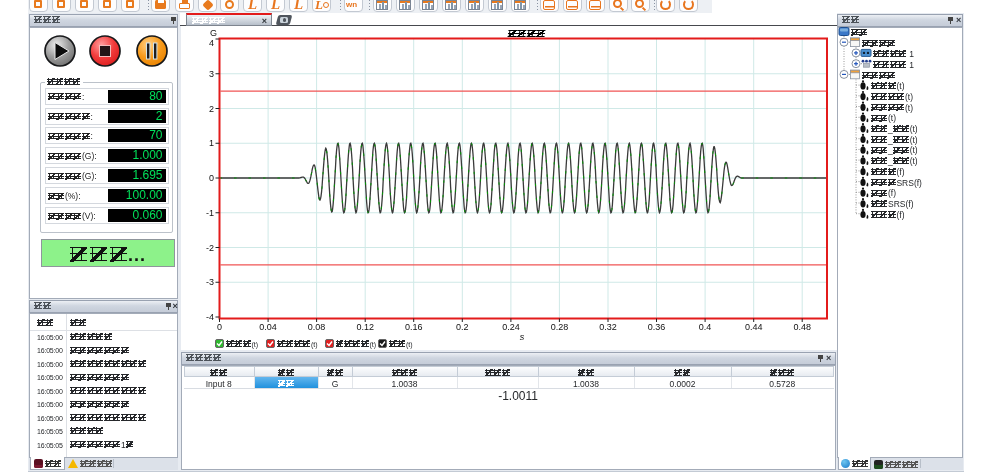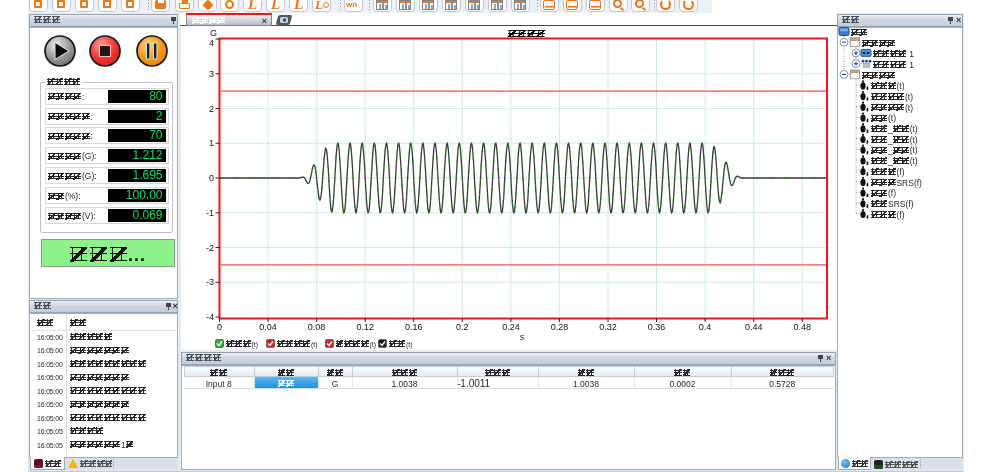--- a/index.html
+++ b/index.html
@@ -129,30 +129,30 @@
 <div class="a lbl" style="left:48px;top:91.5px;font-size:8.5px;color:#222"><i class="c"></i><i class="c"></i><i class="c"></i><i class="c"></i>:</div>
 <div class="a" style="left:107.5px;top:89.5px;width:58px;height:13px;background:#000;color:#00e05a;font-size:12px;line-height:13px;text-align:right;padding-right:3px">80</div>
 <div class="a" style="left:44.5px;top:107.5px;width:124.5px;height:17px;border:1px solid #d4d8de;background:#fff"></div>
 <div class="a lbl" style="left:48px;top:111.5px;font-size:8.5px;color:#222"><i class="c"></i><i class="c"></i><i class="c"></i><i class="c"></i><i class="c"></i>:</div>
 <div class="a" style="left:107.5px;top:109.5px;width:58px;height:13px;background:#000;color:#00e05a;font-size:12px;line-height:13px;text-align:right;padding-right:3px">2</div>
 <div class="a" style="left:44.5px;top:127.4px;width:124.5px;height:17px;border:1px solid #d4d8de;background:#fff"></div>
 <div class="a lbl" style="left:48px;top:131.4px;font-size:8.5px;color:#222"><i class="c"></i><i class="c"></i><i class="c"></i><i class="c"></i><i class="c"></i>:</div>
 <div class="a" style="left:107.5px;top:129.4px;width:58px;height:13px;background:#000;color:#00e05a;font-size:12px;line-height:13px;text-align:right;padding-right:3px">70</div>
 <div class="a" style="left:44.5px;top:147.3px;width:124.5px;height:17px;border:1px solid #d4d8de;background:#fff"></div>
 <div class="a lbl" style="left:48px;top:151.3px;font-size:8.5px;color:#222"><i class="c"></i><i class="c"></i><i class="c"></i><i class="c"></i>(G):</div>
-<div class="a" style="left:107.5px;top:149.3px;width:58px;height:13px;background:#000;color:#00e05a;font-size:12px;line-height:13px;text-align:right;padding-right:3px">1.212</div>
+<div class="a" style="left:107.5px;top:149.3px;width:58px;height:13px;background:#000;color:#00e05a;font-size:12px;line-height:13px;text-align:right;padding-right:3px">1.000</div>
 <div class="a" style="left:44.5px;top:167.3px;width:124.5px;height:17px;border:1px solid #d4d8de;background:#fff"></div>
 <div class="a lbl" style="left:48px;top:171.3px;font-size:8.5px;color:#222"><i class="c"></i><i class="c"></i><i class="c"></i><i class="c"></i>(G):</div>
 <div class="a" style="left:107.5px;top:169.3px;width:58px;height:13px;background:#000;color:#00e05a;font-size:12px;line-height:13px;text-align:right;padding-right:3px">1.695</div>
 <div class="a" style="left:44.5px;top:187.2px;width:124.5px;height:17px;border:1px solid #d4d8de;background:#fff"></div>
 <div class="a lbl" style="left:48px;top:191.2px;font-size:8.5px;color:#222"><i class="c"></i><i class="c"></i>(%):</div>
 <div class="a" style="left:107.5px;top:189.2px;width:58px;height:13px;background:#000;color:#00e05a;font-size:12px;line-height:13px;text-align:right;padding-right:3px">100.00</div>
 <div class="a" style="left:44.5px;top:207.2px;width:124.5px;height:17px;border:1px solid #d4d8de;background:#fff"></div>
 <div class="a lbl" style="left:48px;top:211.2px;font-size:8.5px;color:#222"><i class="c"></i><i class="c"></i><i class="c"></i><i class="c"></i>(V):</div>
-<div class="a" style="left:107.5px;top:209.2px;width:58px;height:13px;background:#000;color:#00e05a;font-size:12px;line-height:13px;text-align:right;padding-right:3px">0.069</div>
+<div class="a" style="left:107.5px;top:209.2px;width:58px;height:13px;background:#000;color:#00e05a;font-size:12px;line-height:13px;text-align:right;padding-right:3px">0.060</div>
 <div class="a" style="left:40.5px;top:239px;width:134.5px;height:28px;background:#8df28a;border:1px solid #8f959c;color:#111;text-align:center;padding-top:5px;font-size:17px"><i class="c" style="width:17px;height:15px;margin-right:3px"></i><i class="c" style="width:17px;height:15px;margin-right:3px"></i><i class="c" style="width:17px;height:15px"></i><b style="font-size:18px;letter-spacing:1px">...</b></div>
 <div class="a tbar" style="left:29px;top:300px;width:149px;height:13px"><i class="c"></i><i class="c"></i></div>
 <div class="a" style="left:166px;top:303px">
     <div class="pin"></div>
   </div>
 <div class="a x" style="left:172.5px;top:302px">×</div>
 <div class="a white" style="left:29px;top:313px;width:149px;height:145px"></div>
 <div class="a" style="left:66px;top:314px;width:1px;height:143px;background:#dde0e5"></div>
 <div class="a" style="left:30px;top:330px;width:147px;height:1px;background:#dde0e5"></div>
 <div class="a lbl" style="left:37px;top:318px;font-size:8.5px"><i class="c"></i><i class="c"></i></div>
@@ -302,21 +302,21 @@
 <div class="a lbl" style="left:731px;top:368px;width:102.5px;text-align:center;font-size:8.5px"><i class="c"></i><i class="c"></i><i class="c"></i></div>
 <div class="a" style="left:731px;top:367px;width:1px;height:9px;background:#c4ccd6"></div>
 <div class="a" style="left:183.5px;top:377px;width:650px;height:11.5px;border-bottom:1px solid #d8dce2"></div>
 <div class="a lbl" style="left:183.5px;top:379px;width:70.5px;text-align:center;font-size:8.5px">Input 8</div>
 <div class="a" style="left:254.5px;top:377px;width:63px;height:11px;background:linear-gradient(180deg,#63b6ee,#2191dd);color:#fff;text-align:center;font-size:8.5px;padding-top:1.5px"><i class="c"></i><i class="c"></i></div>
 <div class="a" style="left:254px;top:377px;width:1px;height:11px;background:#e3e6ea"></div>
 <div class="a lbl" style="left:318px;top:379px;width:34px;text-align:center;font-size:8.5px">G</div>
 <div class="a" style="left:318px;top:377px;width:1px;height:11px;background:#e3e6ea"></div>
 <div class="a lbl" style="left:352px;top:379px;width:105px;text-align:center;font-size:8.5px">1.0038</div>
 <div class="a" style="left:352px;top:377px;width:1px;height:11px;background:#e3e6ea"></div>
-<div class="a lbl" style="left:457px;top:379px;width:81px;text-align:left;font-size:10px">-1.0011</div>
+<div class="a lbl" style="left:457px;top:391px;width:81px;text-align:right;font-size:12px">-1.0011</div>
 <div class="a" style="left:457px;top:377px;width:1px;height:11px;background:#e3e6ea"></div>
 <div class="a lbl" style="left:538px;top:379px;width:96px;text-align:center;font-size:8.5px">1.0038</div>
 <div class="a" style="left:538px;top:377px;width:1px;height:11px;background:#e3e6ea"></div>
 <div class="a lbl" style="left:634px;top:379px;width:97px;text-align:center;font-size:8.5px">0.0002</div>
 <div class="a" style="left:634px;top:377px;width:1px;height:11px;background:#e3e6ea"></div>
 <div class="a lbl" style="left:731px;top:379px;width:102.5px;text-align:center;font-size:8.5px">0.5728</div>
 <div class="a" style="left:731px;top:377px;width:1px;height:11px;background:#e3e6ea"></div>
 <div class="a tbar" style="left:837px;top:14px;width:126px;height:13px"><i class="c"></i><i class="c"></i></div>
 <div class="a" style="left:948px;top:17px">
     <div class="pin"></div>

